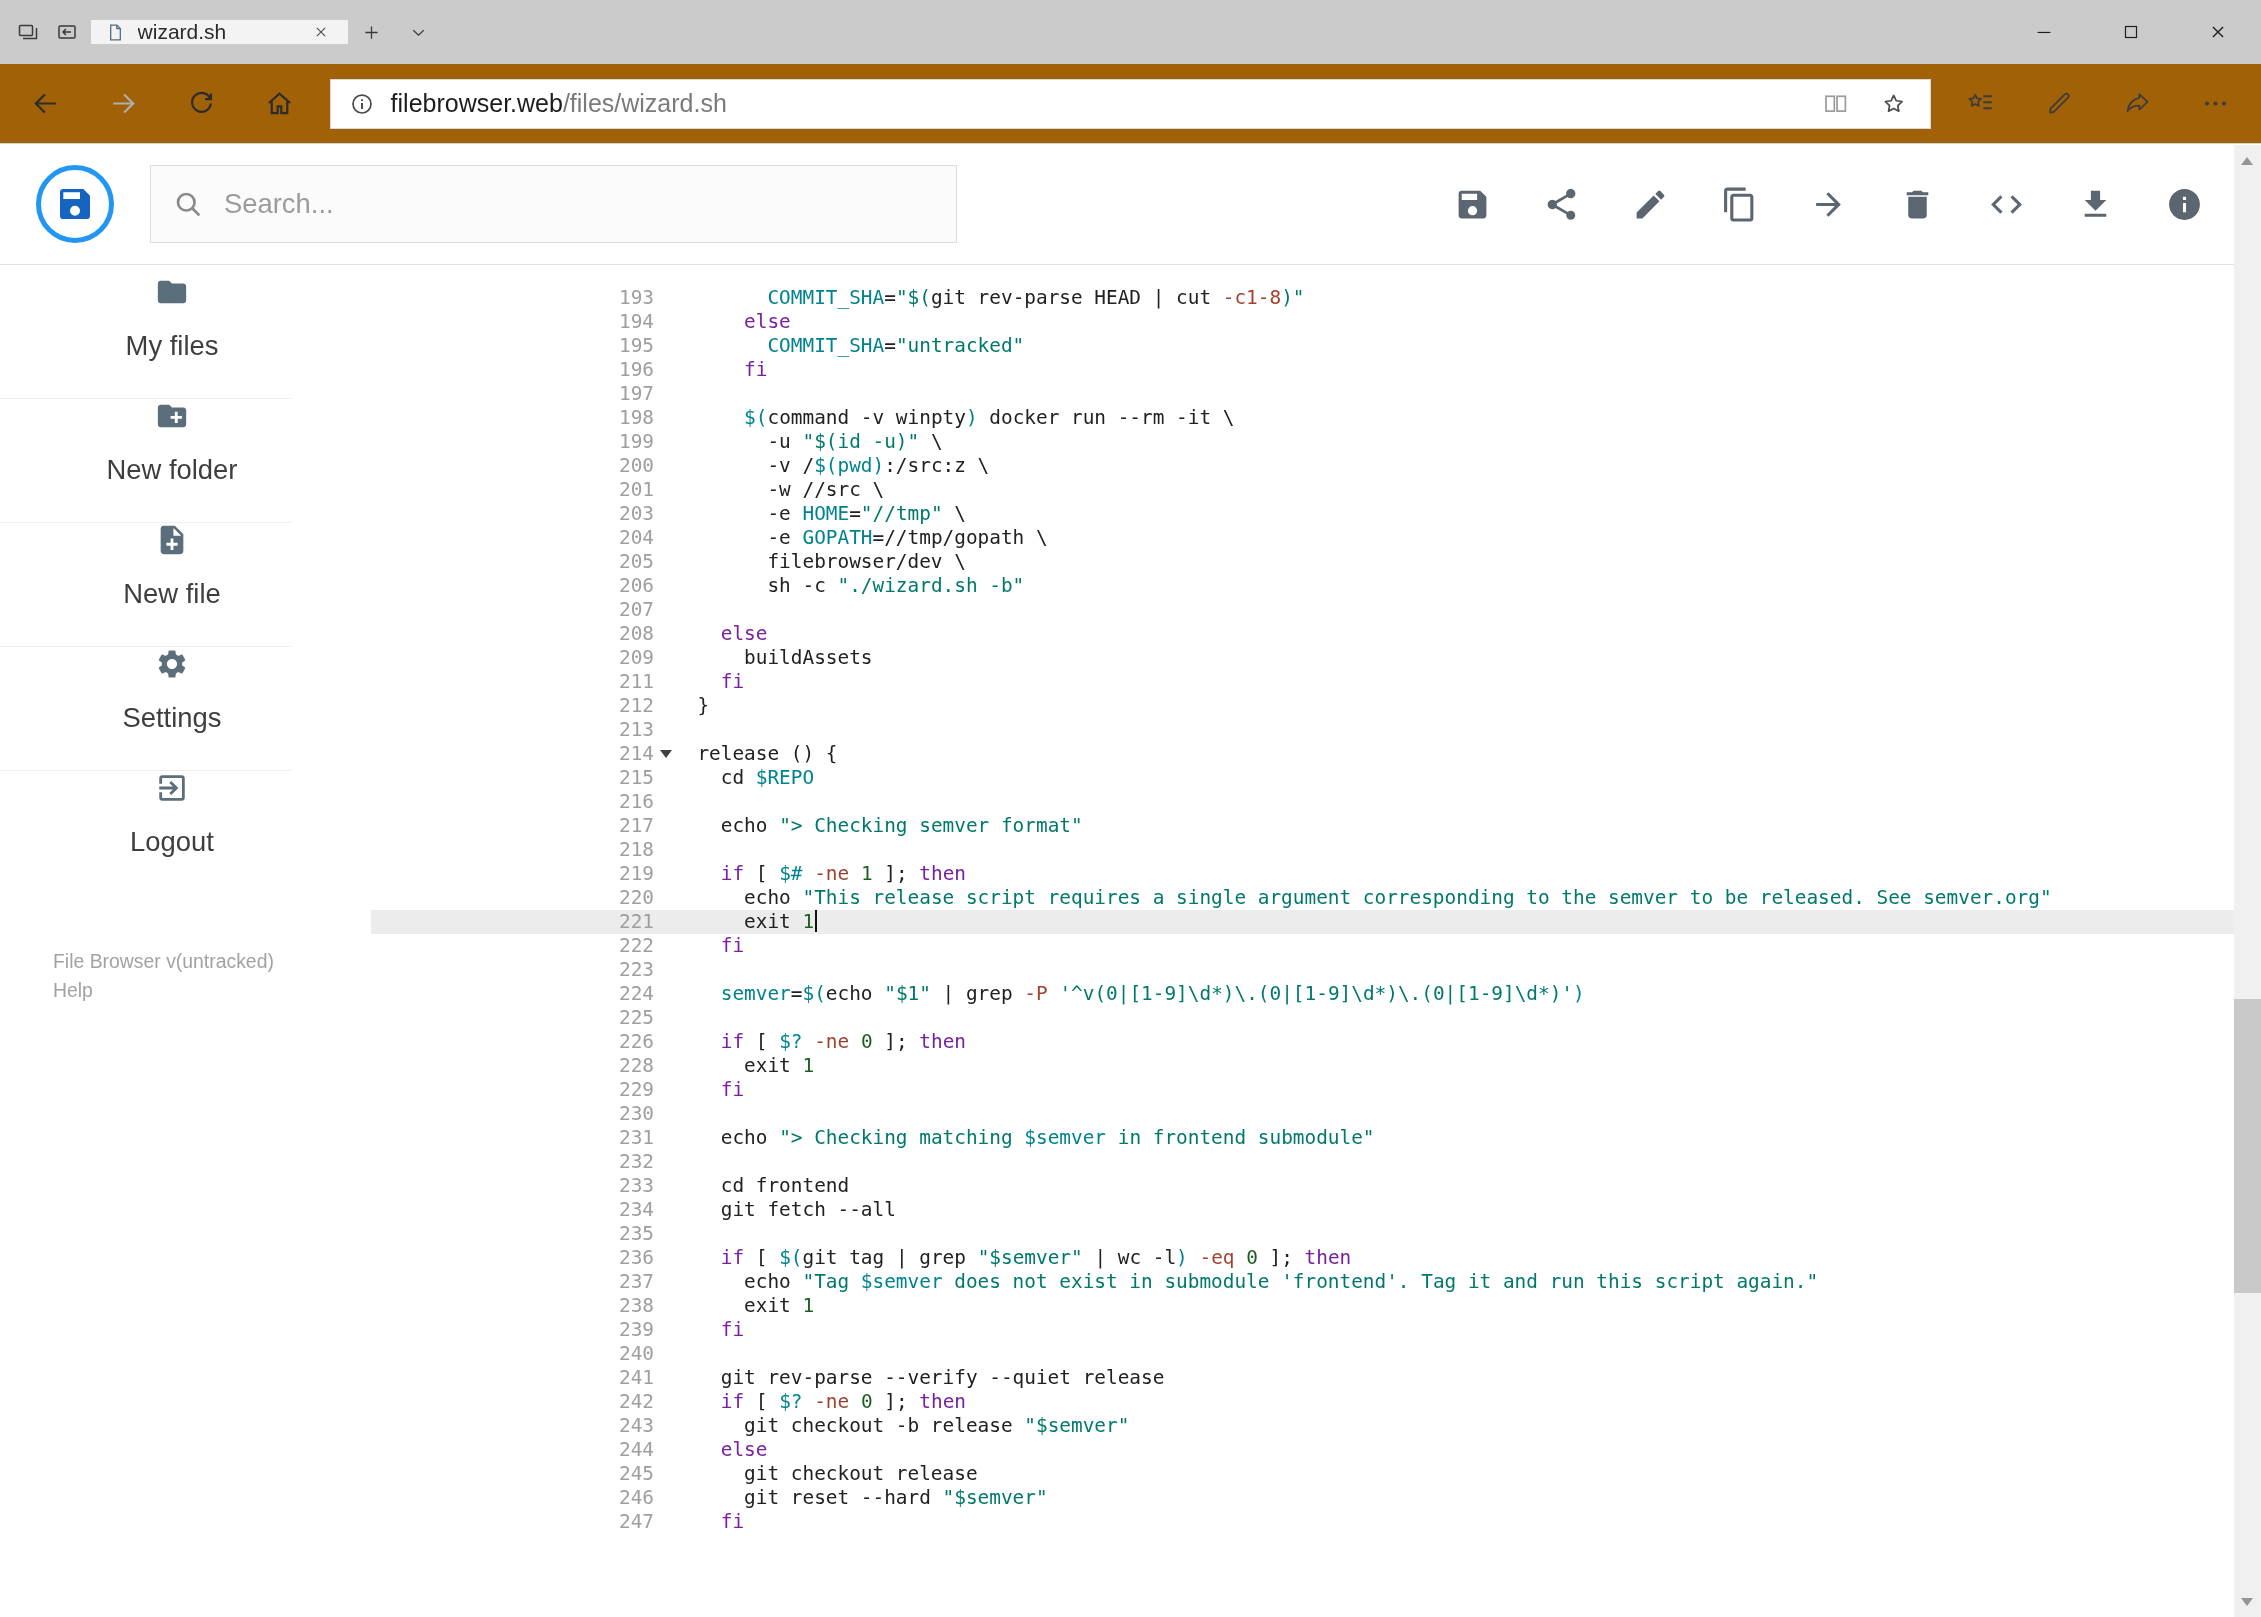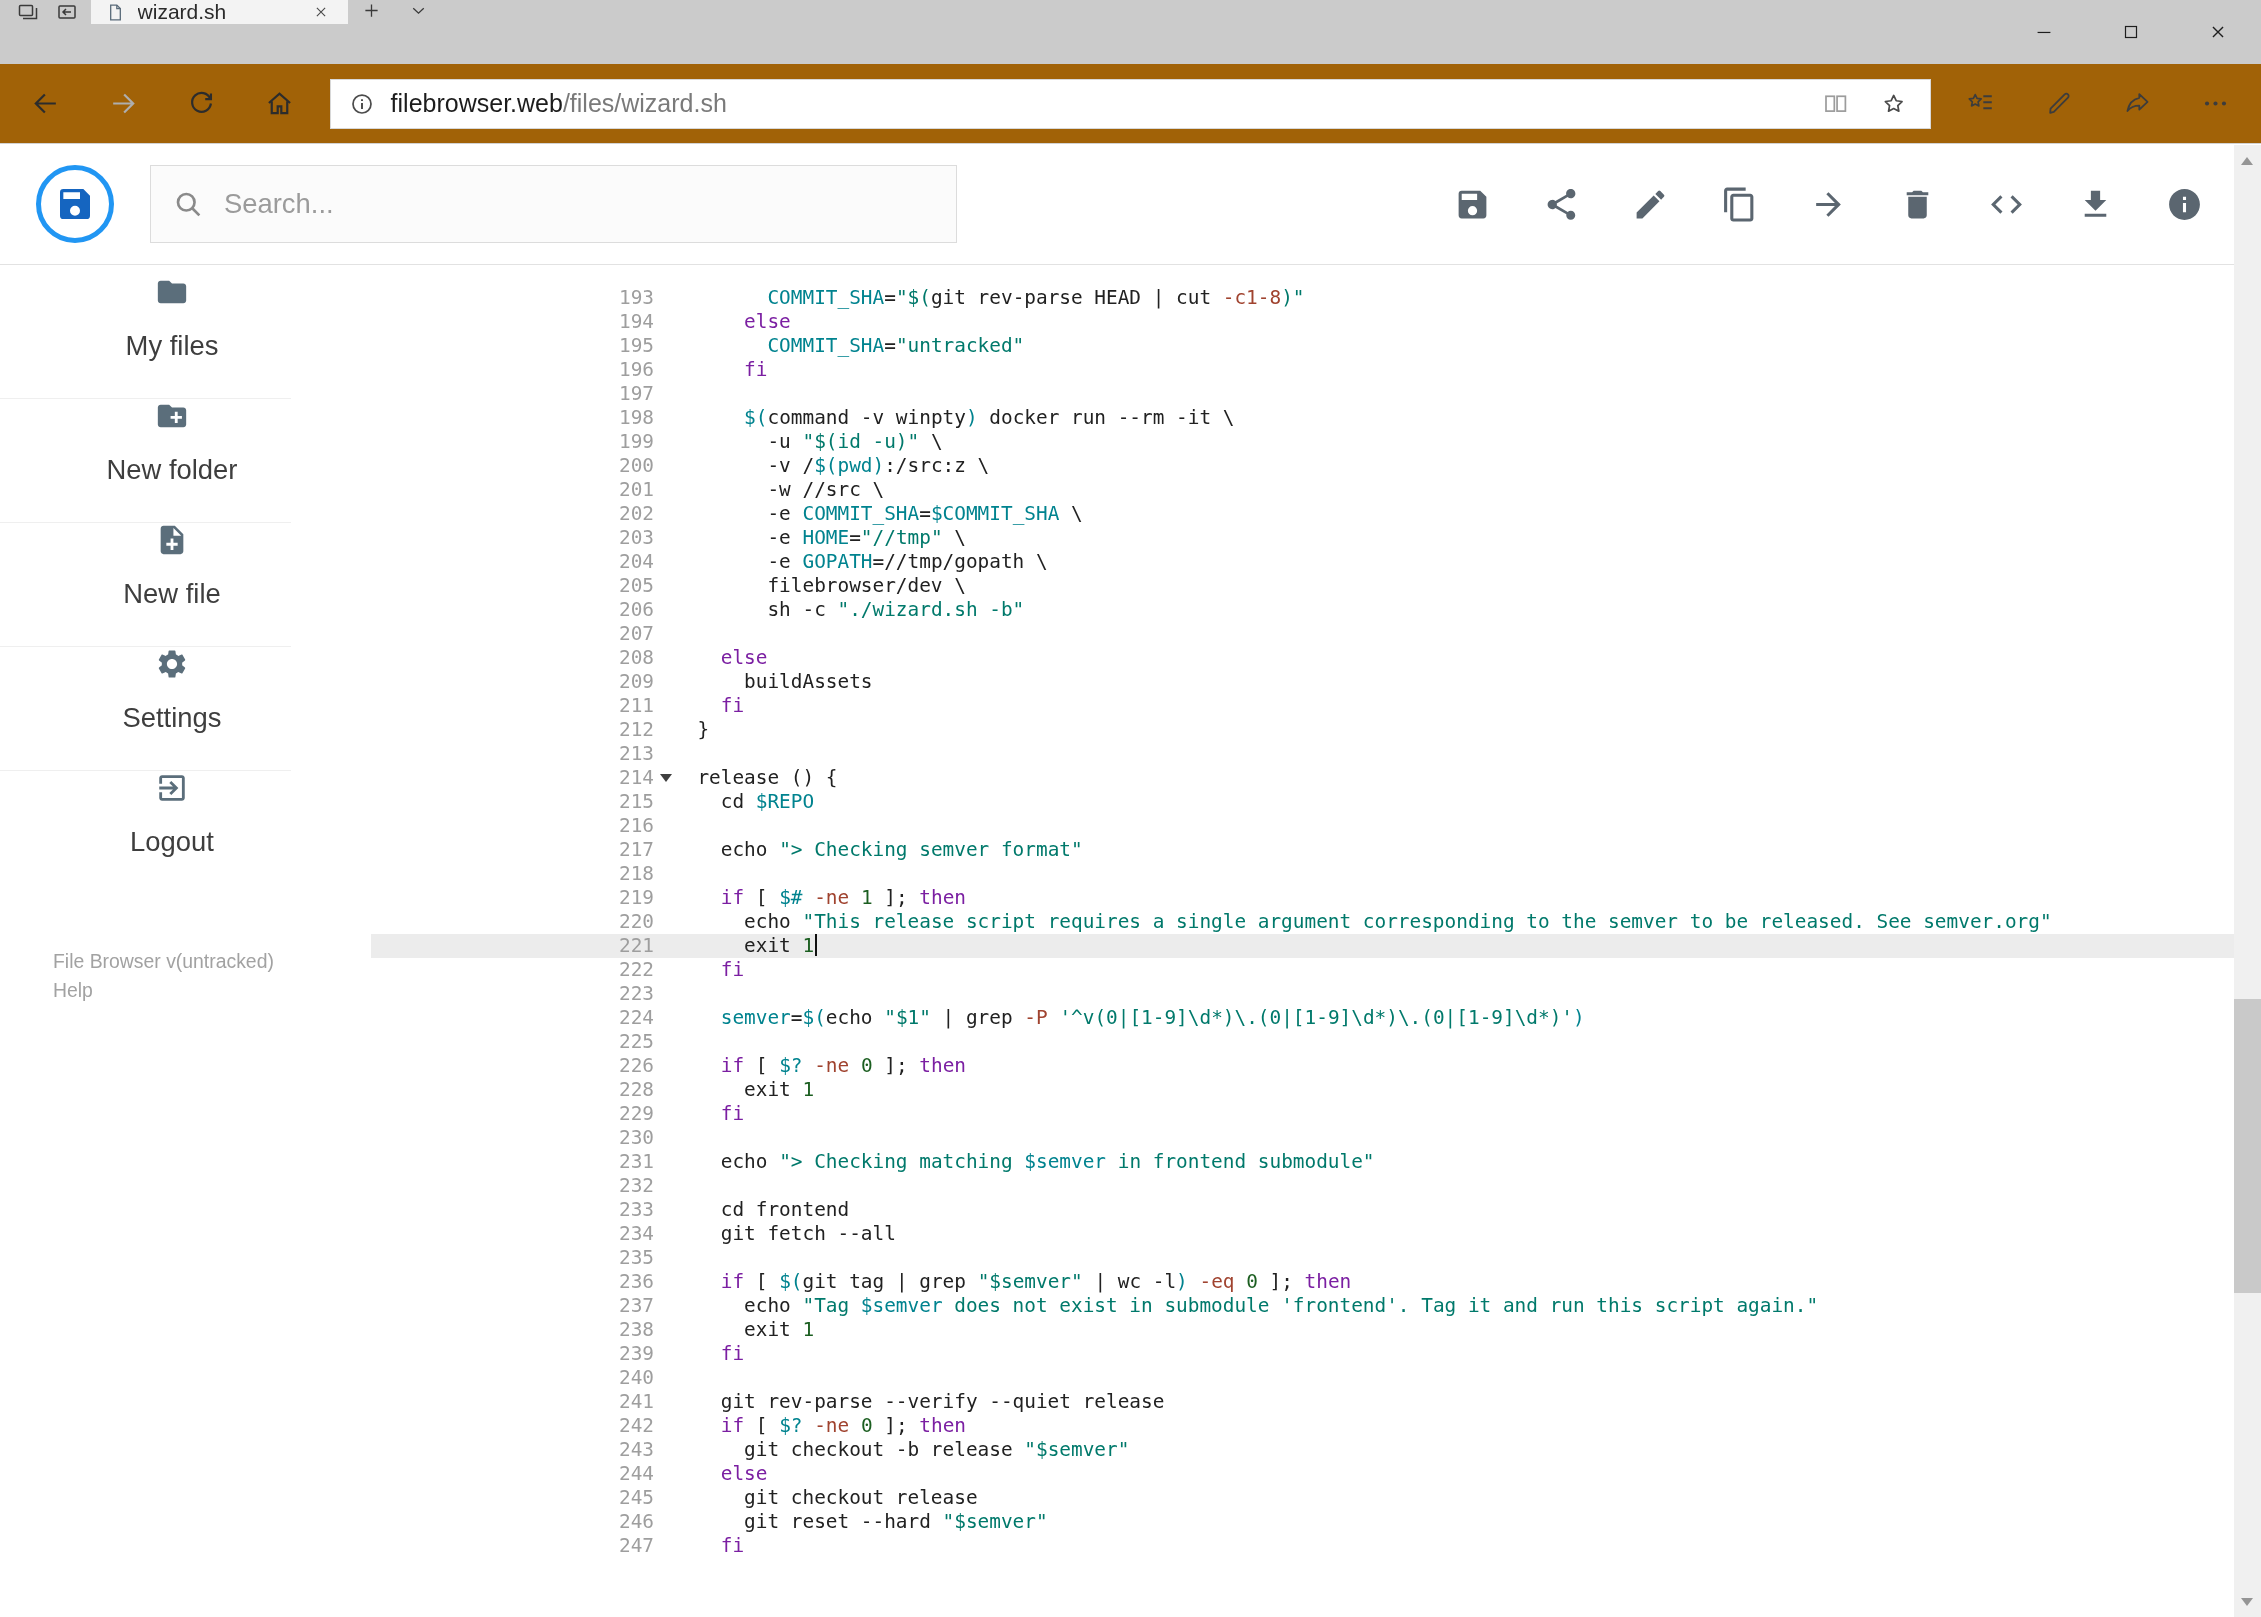--- a/index.html
+++ b/index.html
@@ -2,21 +2,21 @@
 <html style="--tk-d: #212121; --tk-k: #7b1fa2; --tk-s: #00796b; --tk-v: #00838f; --tk-f: #a0432f; --tk-m: #1b5e20; --ln-col: #9e9e9e; --al-bg: #ececec; --logo-blue: #1565c0; --logo-ring: #2196f3;font-size:13px"><head>
 <meta charset="utf-8">
 <style>
   html,body{margin:0;padding:0;overflow:hidden;}
   body{width:2261px;height:1617px;position:relative;display:flex;flex-direction:column;
        font-family:"Liberation Sans",sans-serif;background:#fff;-webkit-user-select:none;user-select:none;}
   button{background:none;border:0;padding:0;margin:0;display:flex;align-items:center;justify-content:center;font:inherit;cursor:default;}
   svg{display:block;}
 
   
-  .titlebar{height:64px;flex:none;background:#cbcbcb;display:flex;align-items:flex-start;}
+  .titlebar{height:64px;flex:none;background:#cbcbcb;display:flex;align-items:center;}
   .tb-left{display:flex;align-items:stretch;padding-left:8px;}
   .tb-left button{width:39px;color:#3a3a3a;}
   .tb-left svg{width:24px;height:24px;}
   .tab{width:228px;background:#f3f3f3;display:flex;align-items:center;gap:11.3px;padding:0 14.5px;margin-left:4.8px;}
   .tab-favicon{color:#5a6b7a;}
   .tab-favicon svg{width:21px;height:21px;}
   .tab-title{flex:1;font-size:21px;color:#2b2b2b;white-space:nowrap;overflow:hidden;}
   .tab-close{width:24px;height:100%;color:#4a4a4a;}
   .tab-close svg{width:18px;height:18px;}
   .newtab,.tablist{width:47px;color:#3a3a3a;}
@@ -335,21 +335,20 @@
   <div class="editor">
       <div class="cm-line"><span class="gut">193</span><span class="marker"></span><span class="codeln"><span class="tk-d">      </span><span class="tk-v">COMMIT_SHA</span><span class="tk-d">=</span><span class="tk-s">"$(</span><span class="tk-d">git rev-parse HEAD | cut </span><span class="tk-f">-c1-8</span><span class="tk-s">)"</span></span></div>
       <div class="cm-line"><span class="gut">194</span><span class="marker"></span><span class="codeln"><span class="tk-d">    </span><span class="tk-k">else</span></span></div>
       <div class="cm-line"><span class="gut">195</span><span class="marker"></span><span class="codeln"><span class="tk-d">      </span><span class="tk-v">COMMIT_SHA</span><span class="tk-d">=</span><span class="tk-s">"untracked"</span></span></div>
       <div class="cm-line"><span class="gut">196</span><span class="marker"></span><span class="codeln"><span class="tk-d">    </span><span class="tk-k">fi</span></span></div>
       <div class="cm-line"><span class="gut">197</span><span class="marker"></span><span class="codeln"></span></div>
       <div class="cm-line"><span class="gut">198</span><span class="marker"></span><span class="codeln"><span class="tk-d">    </span><span class="tk-v">$(</span><span class="tk-d">command -v winpty</span><span class="tk-v">)</span><span class="tk-d"> docker run --rm -it \</span></span></div>
       <div class="cm-line"><span class="gut">199</span><span class="marker"></span><span class="codeln"><span class="tk-d">      -u </span><span class="tk-s">"$(id -u)"</span><span class="tk-d"> \</span></span></div>
       <div class="cm-line"><span class="gut">200</span><span class="marker"></span><span class="codeln"><span class="tk-d">      -v /</span><span class="tk-v">$(pwd)</span><span class="tk-d">:/src:z \</span></span></div>
       <div class="cm-line"><span class="gut">201</span><span class="marker"></span><span class="codeln"><span class="tk-d">      -w //src \</span></span></div>
-      <div class="cm-line"><span class="gut">202</span><span class="marker"></span><span class="codeln"><span class="tk-d">      -e </span><span class="tk-v">COMMIT_SHA</span><span class="tk-d">=</span><span class="tk-v">$COMMIT_SHA</span><span class="tk-d"> \</span></span></div>
       <div class="cm-line"><span class="gut">203</span><span class="marker"></span><span class="codeln"><span class="tk-d">      -e </span><span class="tk-v">HOME</span><span class="tk-d">=</span><span class="tk-s">"//tmp"</span><span class="tk-d"> \</span></span></div>
       <div class="cm-line"><span class="gut">204</span><span class="marker"></span><span class="codeln"><span class="tk-d">      -e </span><span class="tk-v">GOPATH</span><span class="tk-d">=//tmp/gopath \</span></span></div>
       <div class="cm-line"><span class="gut">205</span><span class="marker"></span><span class="codeln"><span class="tk-d">      filebrowser/dev \</span></span></div>
       <div class="cm-line"><span class="gut">206</span><span class="marker"></span><span class="codeln"><span class="tk-d">      sh -c </span><span class="tk-s">"./wizard.sh -b"</span></span></div>
       <div class="cm-line"><span class="gut">207</span><span class="marker"></span><span class="codeln"></span></div>
       <div class="cm-line"><span class="gut">208</span><span class="marker"></span><span class="codeln"><span class="tk-d">  </span><span class="tk-k">else</span></span></div>
       <div class="cm-line"><span class="gut">209</span><span class="marker"></span><span class="codeln"><span class="tk-d">    buildAssets</span></span></div>
       <div class="cm-line"><span class="gut">211</span><span class="marker"></span><span class="codeln"><span class="tk-d">  </span><span class="tk-k">fi</span></span></div>
       <div class="cm-line"><span class="gut">212</span><span class="marker"></span><span class="codeln"><span class="tk-d">}</span></span></div>
       <div class="cm-line"><span class="gut">213</span><span class="marker"></span><span class="codeln"></span></div>

